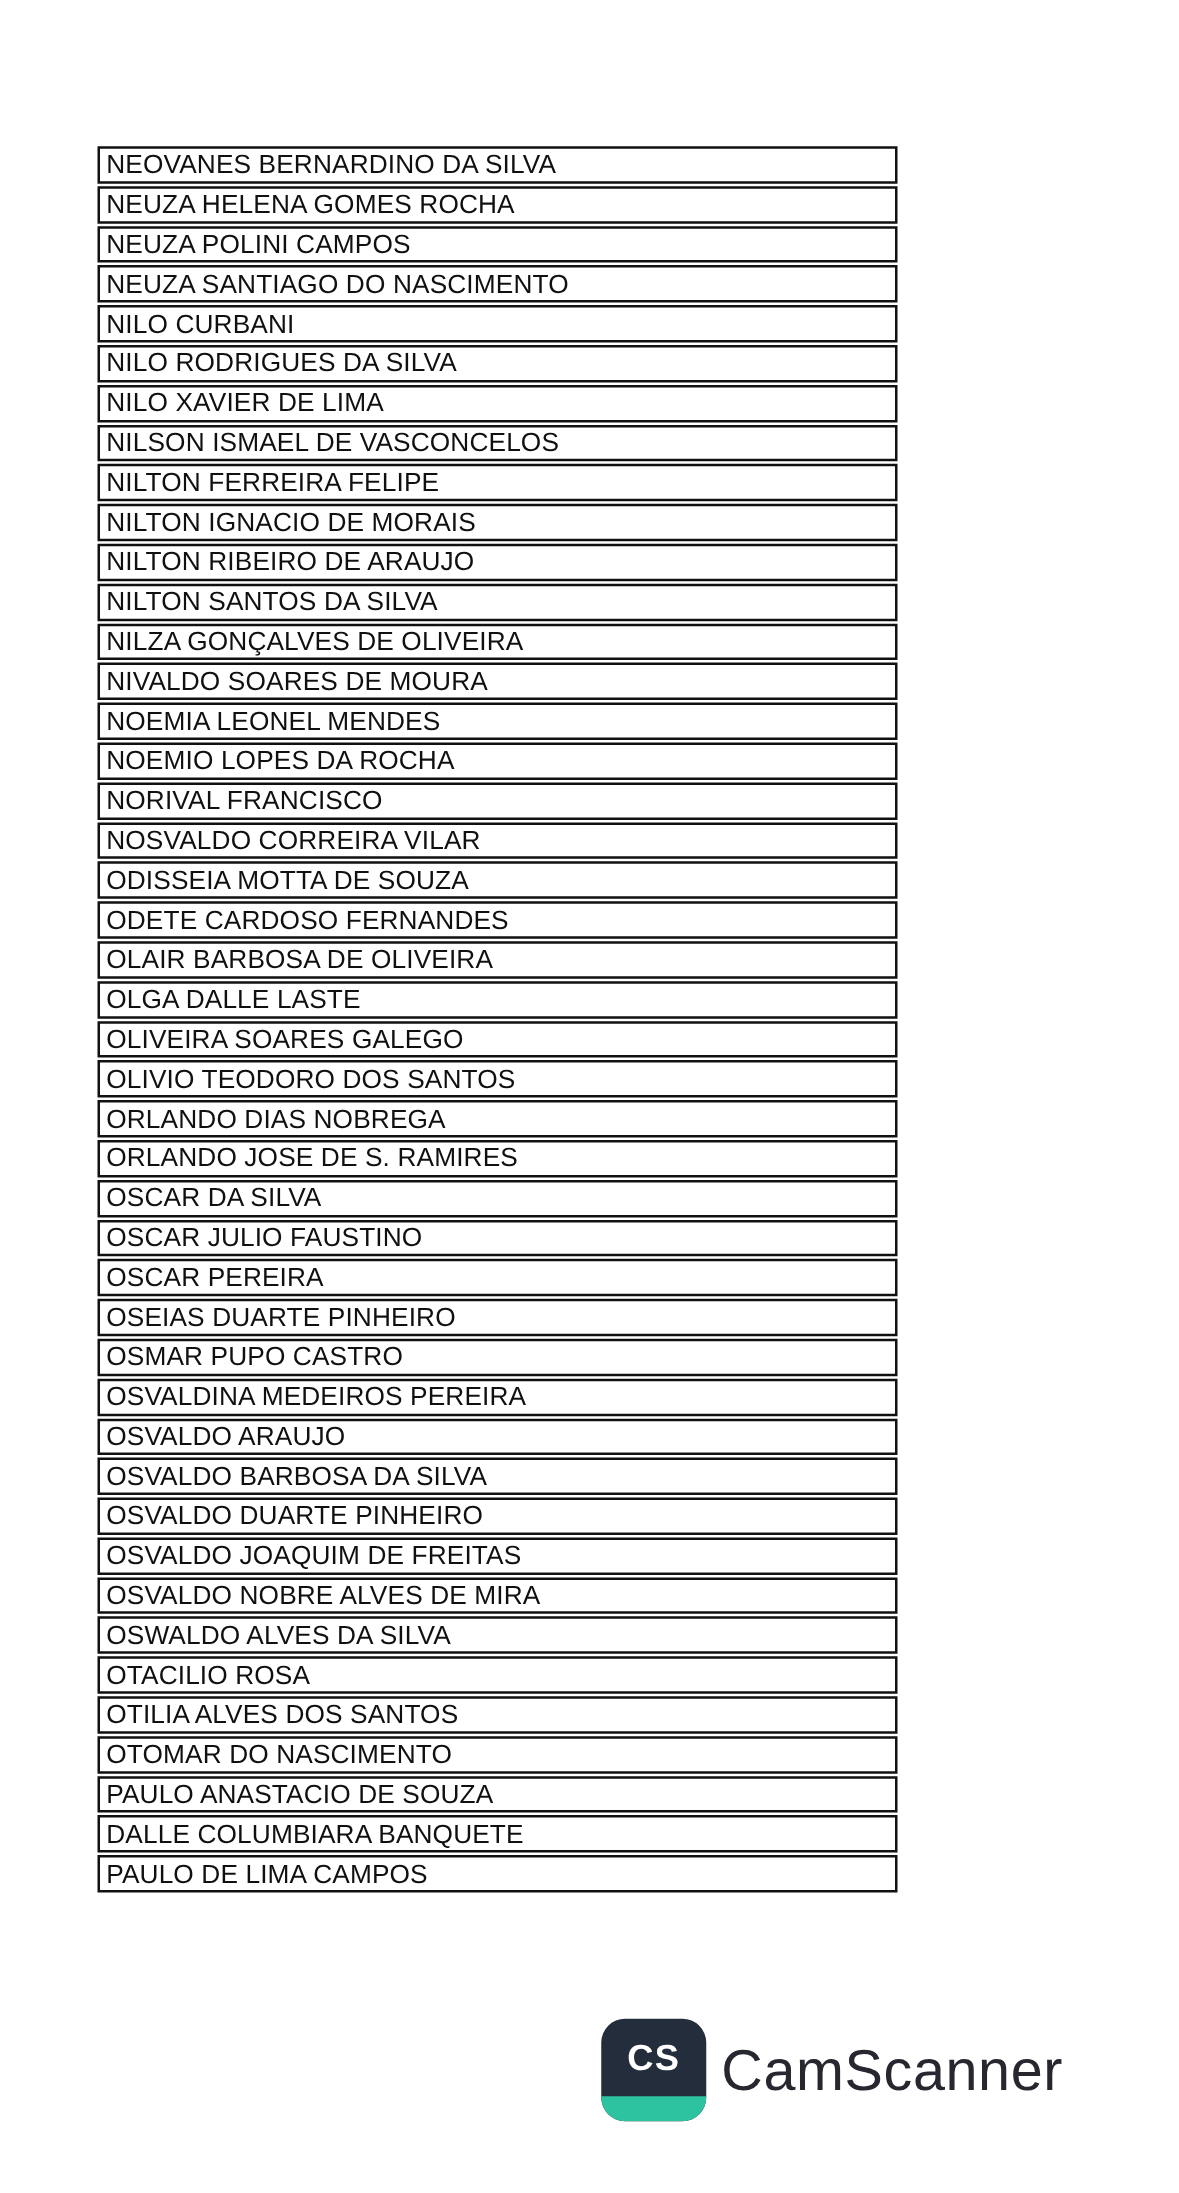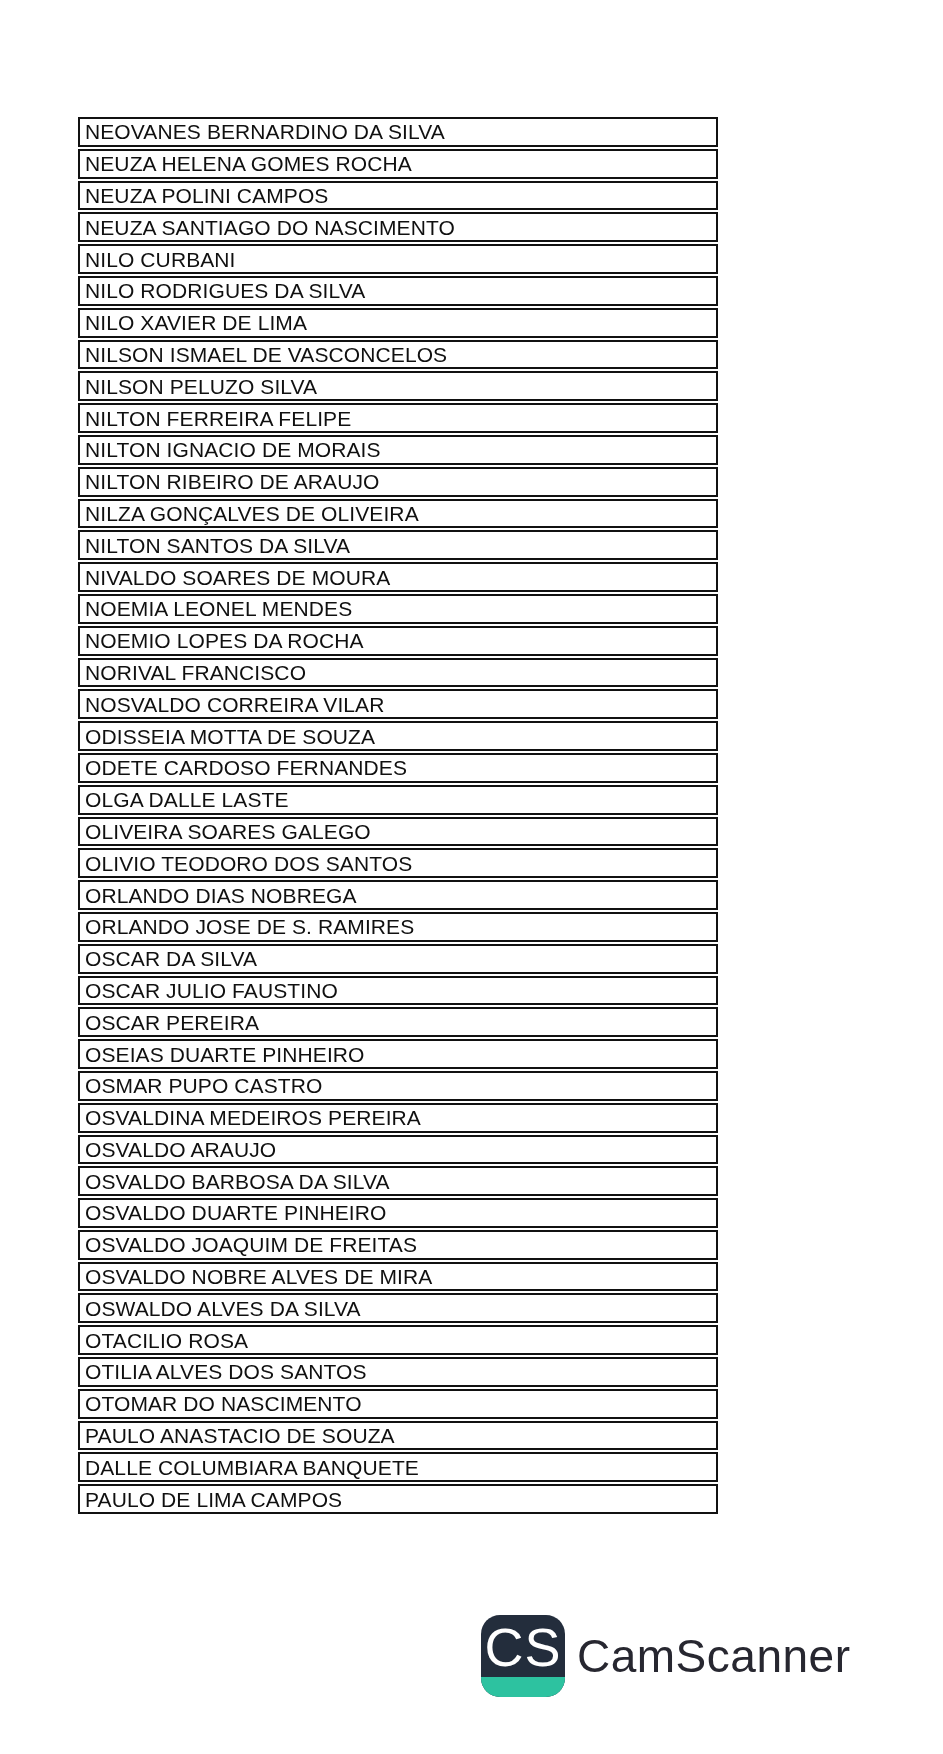--- a/index.html
+++ b/index.html
@@ -56,22 +56,22 @@
     overflow:hidden;
     flex:0 0 auto;
   }
   .cs-logo .monogram{
     position:absolute;
     left:0;right:0;top:0;bottom:18px;
     display:flex;
     align-items:center;
     justify-content:center;
     color:#ffffff;
-    font-size:54px;
-    font-weight:normal;
+    font-size:29px;
+    font-weight:bold;
     letter-spacing:1px;
   }
   .cs-logo .teal-strip{
     position:absolute;
     left:0;right:0;bottom:0;
     height:20px;
     background:var(--teal);
   }
   .brand{
     margin-left:12px;
@@ -106,57 +106,57 @@
       <div class="row">
         <span>NILO RODRIGUES DA SILVA</span>
       </div>
       <div class="row">
         <span>NILO XAVIER DE LIMA</span>
       </div>
       <div class="row">
         <span>NILSON ISMAEL DE VASCONCELOS</span>
       </div>
       <div class="row">
-        <span>NILSON PELUZO SILVA</span>
-      </div>
-      <div class="row">
         <span>NILTON FERREIRA FELIPE</span>
       </div>
       <div class="row">
         <span>NILTON IGNACIO DE MORAIS</span>
       </div>
       <div class="row">
         <span>NILTON RIBEIRO DE ARAUJO</span>
       </div>
       <div class="row">
+        <span>NILTON SANTOS DA SILVA</span>
+      </div>
+      <div class="row">
         <span>NILZA GONÇALVES DE OLIVEIRA</span>
       </div>
       <div class="row">
-        <span>NILTON SANTOS DA SILVA</span>
-      </div>
-      <div class="row">
         <span>NIVALDO SOARES DE MOURA</span>
       </div>
       <div class="row">
         <span>NOEMIA LEONEL MENDES</span>
       </div>
       <div class="row">
         <span>NOEMIO LOPES DA ROCHA</span>
       </div>
       <div class="row">
         <span>NORIVAL FRANCISCO</span>
       </div>
       <div class="row">
         <span>NOSVALDO CORREIRA VILAR</span>
       </div>
       <div class="row">
         <span>ODISSEIA MOTTA DE SOUZA</span>
       </div>
       <div class="row">
         <span>ODETE CARDOSO FERNANDES</span>
+      </div>
+      <div class="row">
+        <span>OLAIR BARBOSA DE OLIVEIRA</span>
       </div>
       <div class="row">
         <span>OLGA DALLE LASTE</span>
       </div>
       <div class="row">
         <span>OLIVEIRA SOARES GALEGO</span>
       </div>
       <div class="row">
         <span>OLIVIO TEODORO DOS SANTOS</span>
       </div>

